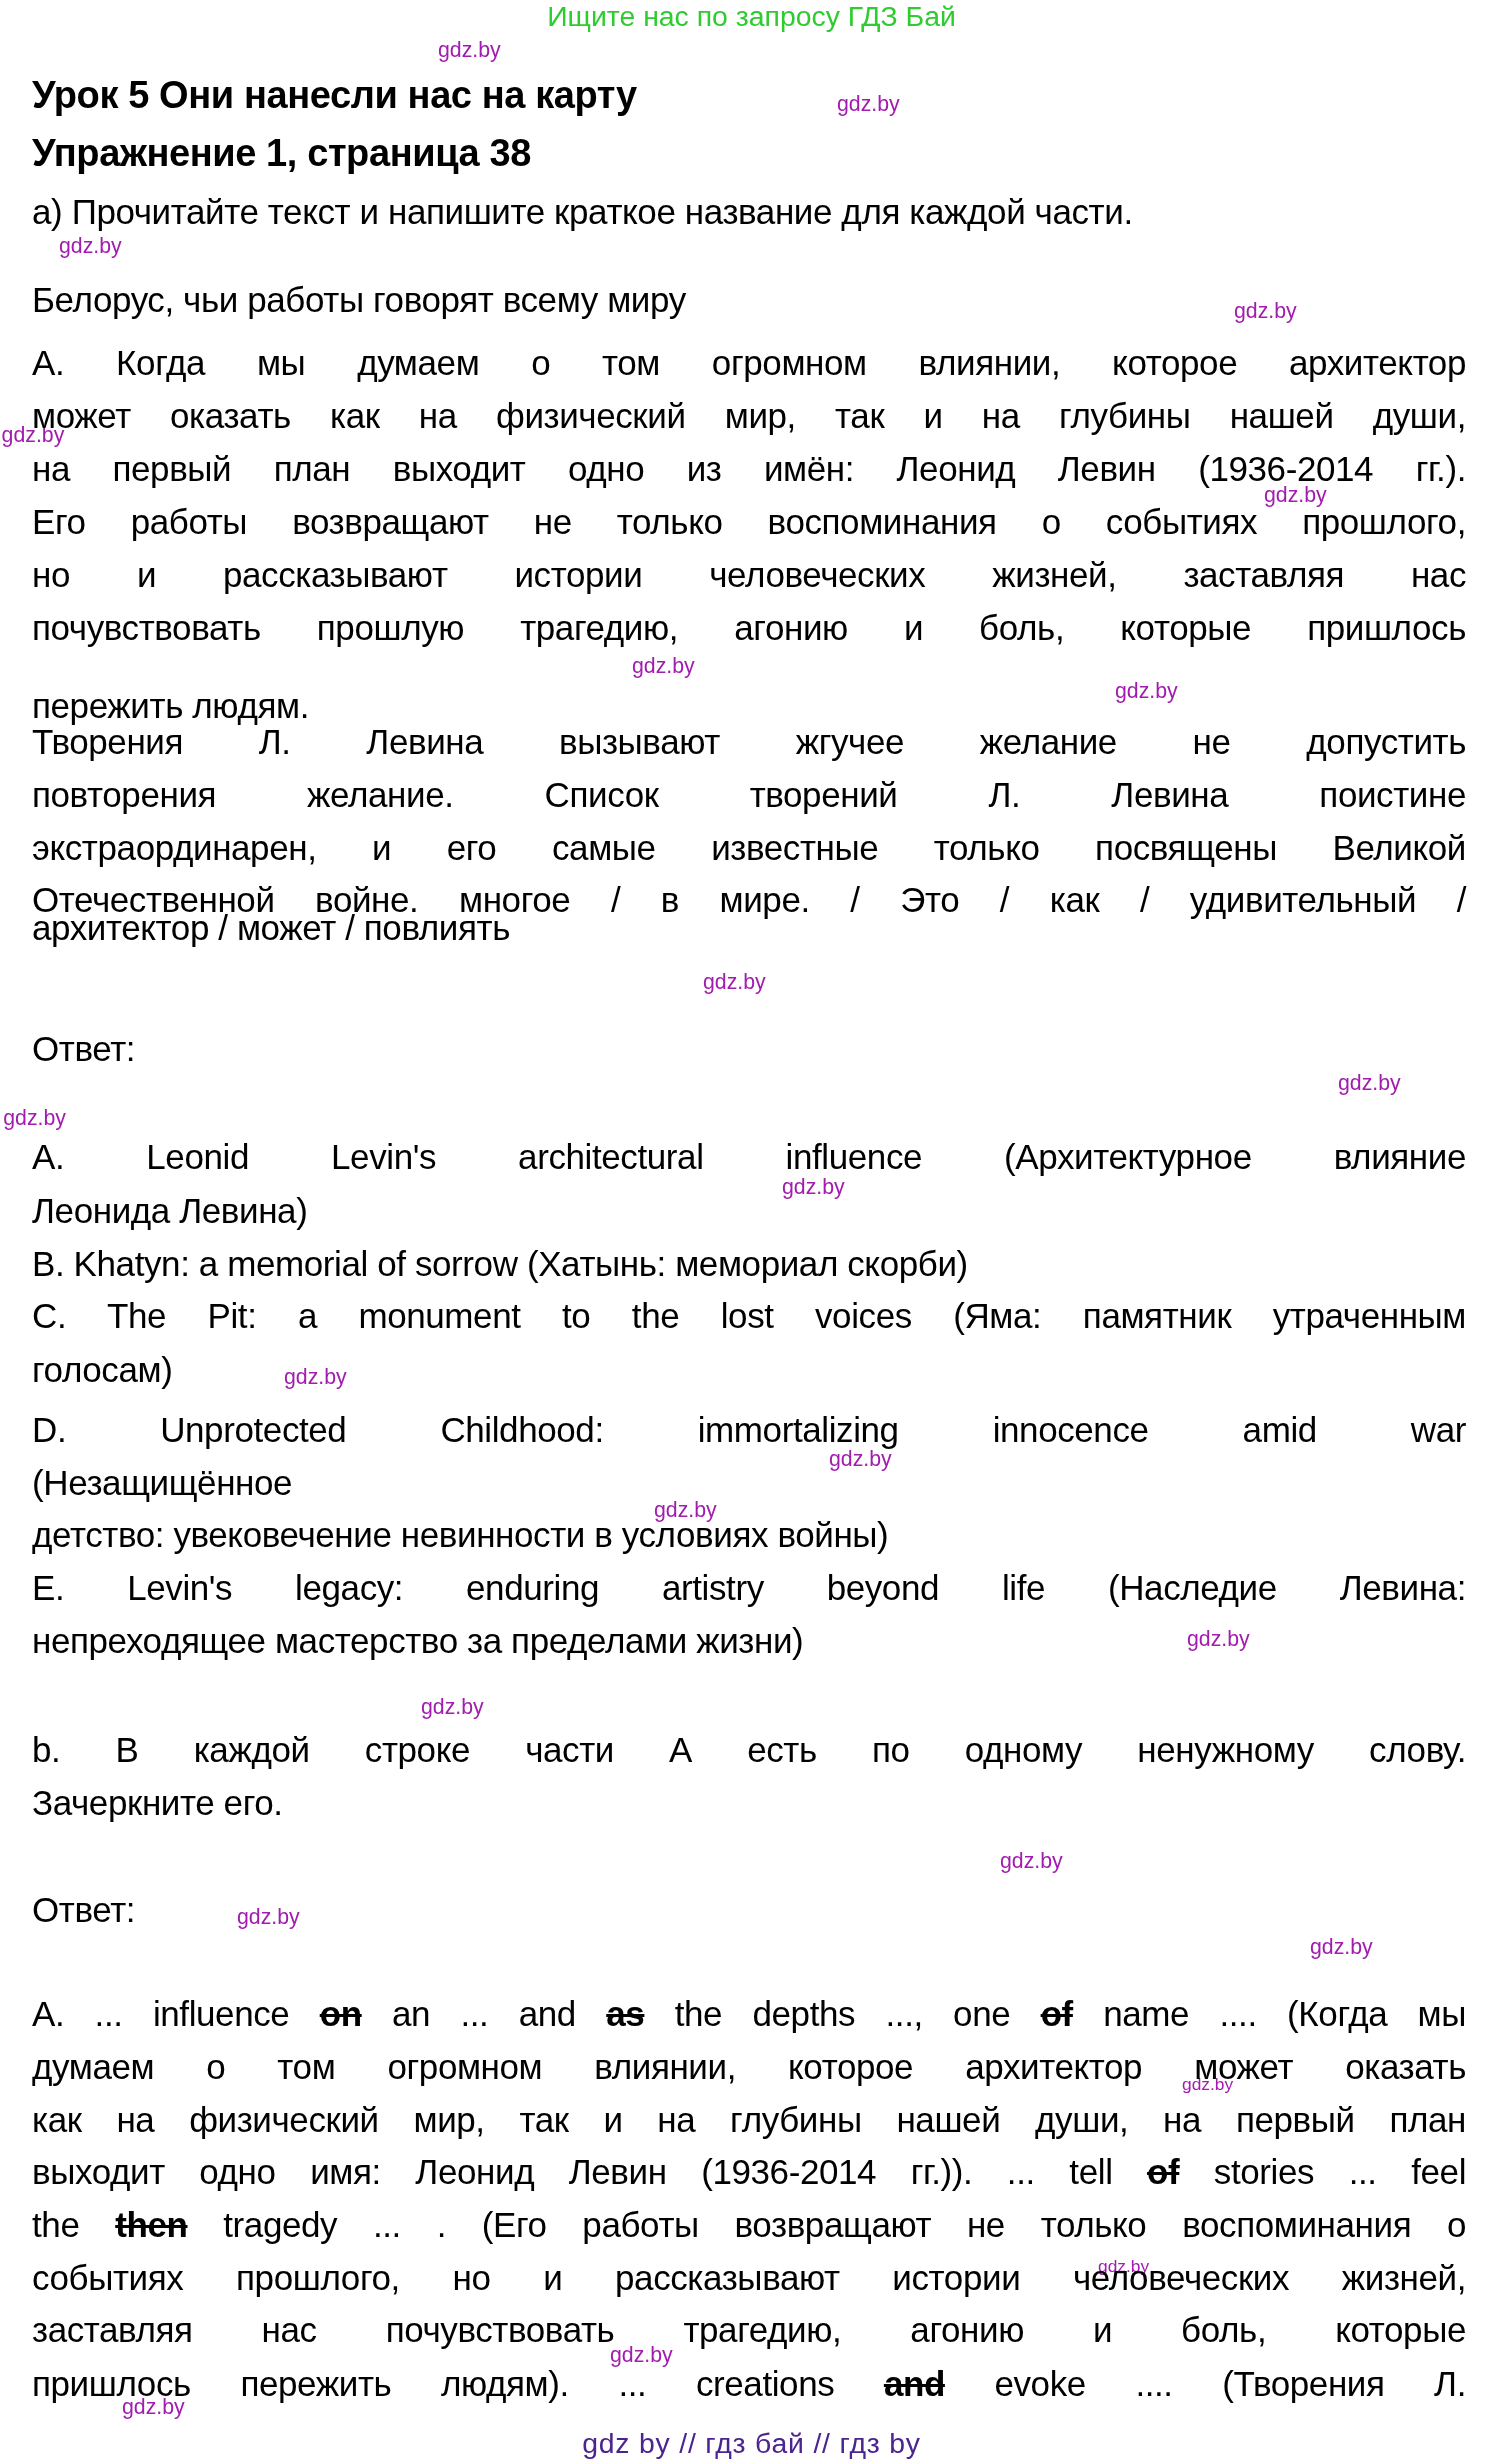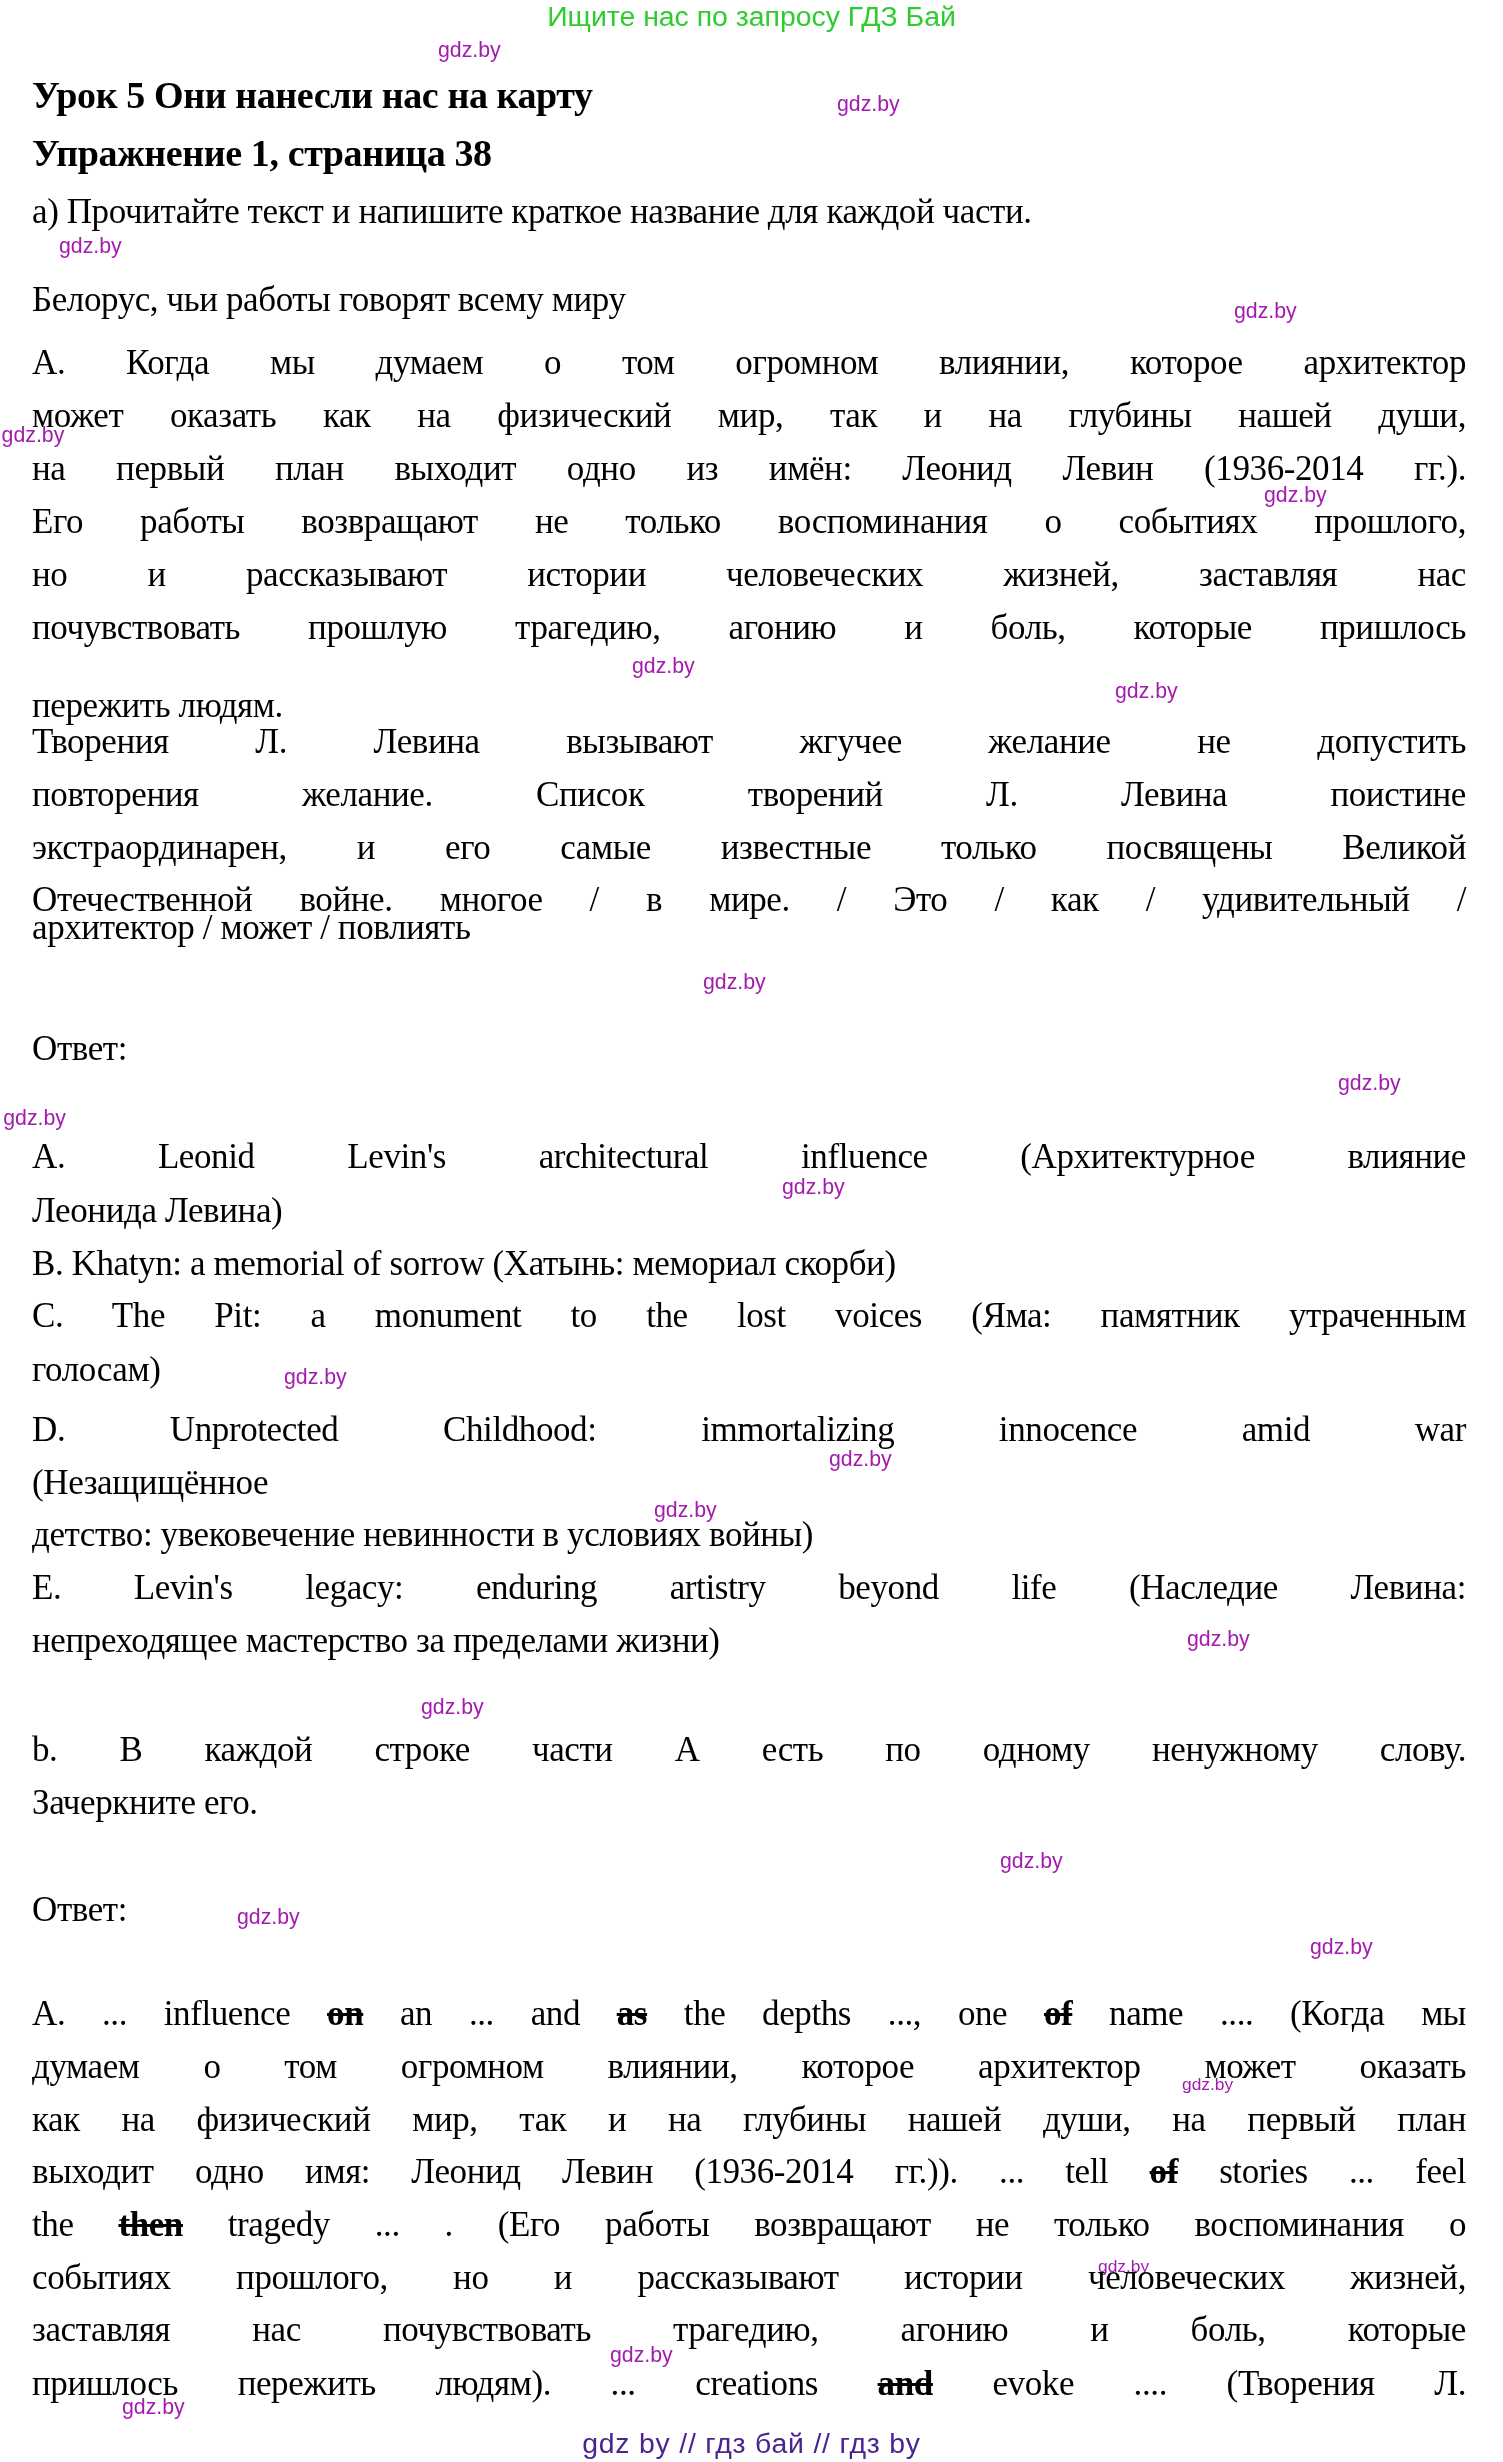--- a/index.html
+++ b/index.html
@@ -26,21 +26,21 @@
     text-align: center;
     font-family: "Liberation Sans", sans-serif;
     font-size: 28.4px; line-height: 33px;
     letter-spacing: 0.8px;
     color: #4b2490;
   }
   .line {
     position: absolute;
     left: 32px;
     width: 1434px;
-    font-family: Liberation Serif, serif;
+    font-family: Liberation Sans, sans-serif;
     font-size: 35px;
     line-height: 44px;
     letter-spacing: -0.4px;
     color: #000000;
     text-align: left;
     white-space: normal;
   }
   .just {
     text-align: justify;
     text-align-last: justify;

